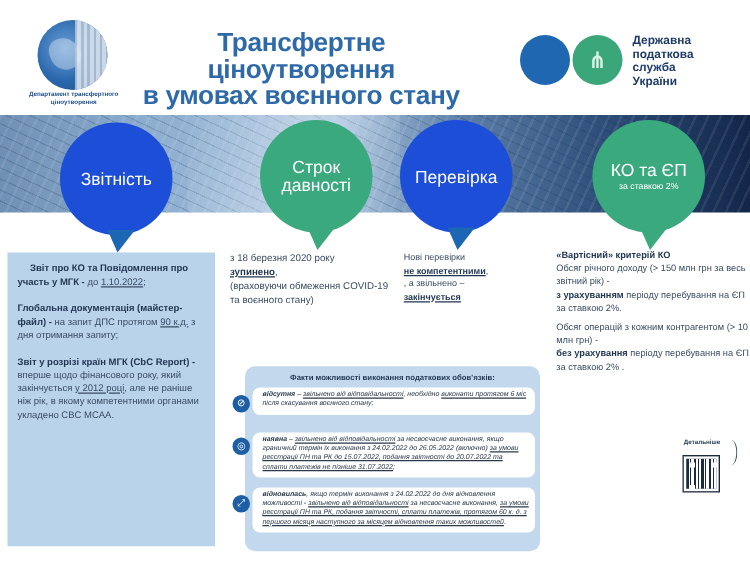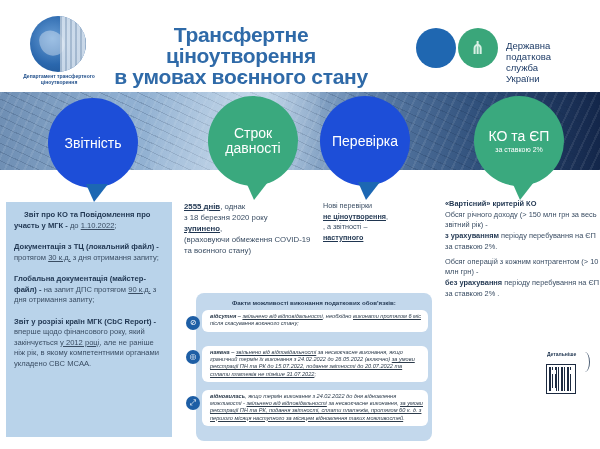--- a/index.html
+++ b/index.html
@@ -18,21 +18,21 @@
     text-align: center; color: #1f4e8a; font-weight: bold; }
 
   .title { position: absolute; left: 106px; top: 24px; width: 270px; text-align: center; color: #2f6aa8;
     font-weight: bold; font-size: 21px; line-height: 21px; letter-spacing: -0.3px; }
   .title span { display: block; }
 
   .dps-circle-blue { position: absolute; left: 416px; top: 28px; width: 40px; height: 40px; border-radius: 50%; background: #1f67b1; }
   .dps-circle-green { position: absolute; left: 458px; top: 28px; width: 40px; height: 40px; border-radius: 50%; background: #3aa67a;
     display: flex; align-items: center; justify-content: center; }
   .trident { color: #d9f0e5; font-size: 18px; line-height: 18px; font-weight: bold; }
-  .dps-name { position: absolute; left: 506px; top: 40px; font-size: 9.5px; line-height: 11px; color: #1d3b66; font-weight: normal; }
+  .dps-name { position: absolute; left: 506px; top: 27px; font-size: 9.5px; line-height: 11px; color: #1d3b66; font-weight: bold; }
   .dps-name span { display: block; }
 
   
   .banner { position: absolute; left: 0; top: 92px; width: 600px; height: 78px;
     background:
       repeating-linear-gradient(115deg, rgba(255,255,255,0.08) 0 2px, rgba(0,0,0,0) 2px 9px),
       repeating-linear-gradient(25deg, rgba(20,40,70,0.18) 0 1px, rgba(0,0,0,0) 1px 8px),
       linear-gradient(90deg, #6f8fb4 0%, #8eaed0 20%, #a9c4de 45%, #5c7ea8 62%, #2f4f7a 80%, #13264a 100%); overflow: hidden; }
   .banner .hilite { position: absolute; left: 150px; top: 0; width: 170px; height: 78px;
     background: linear-gradient(110deg, rgba(255,255,255,0) 0%, rgba(225,235,245,0.45) 50%, rgba(255,255,255,0) 100%); }
@@ -140,42 +140,38 @@
   <span class="label">КО та ЄП</span>
   <span class="sub">за ставкою 2%</span>
   <div class="tail"></div>
 </div>
 
 <div class="left-panel">
   <div class="para">
     <b class="indent">Звіт про КО та Повідомлення про участь у МГК -</b><span> до </span><span class="u">1.10.2022</span><span>;</span>
   </div>
   <div class="para">
-    <b>Документація з ТЦ (локальний файл) -</b><span> протягом </span><span class="u">30 к.д.</span><span> з дня отримання запиту;</span>
-  </div>
-  <div class="para">
     <b>Глобальна документація (майстер-файл) -</b><span> на запит ДПС протягом </span><span class="u">90 к.д.</span><span> з дня отримання запиту;</span>
   </div>
   <div class="para">
     <b>Звіт у розрізі країн МГК (CbC Report) -</b><span> вперше щодо фінансового року, який закінчується </span><span class="u">у 2012 році</span><span>, але не раніше ніж рік, в якому компетентними органами укладено CBC MCAA.</span>
   </div>
 </div>
 
 <div class="col col-2">
-  <div><b class="u">2555 днів</b><span>, однак</span></div>
   <div>з 18 березня 2020 року</div>
   <div><b class="u">зупинено</b>,</div>
   <div>(враховуючи обмеження COVID-19 та воєнного стану)</div>
 </div>
 
 <div class="col col-3">
   <div>Нові перевірки</div>
-  <div><b class="u">не ціноутворення</b>,</div>
-  <div>, а звітності –</div>
-  <div><b class="u">наступного</b></div>
+  <div><b class="u">не компетентними</b>,</div>
+  <div>, а звільнено –</div>
+  <div><b class="u">закінчується</b></div>
 </div>
 
 <div class="col col-4">
   <div><b>«Вартісний» критерій КО</b></div>
   <div>Обсяг річного доходу (&gt; 150 млн грн за весь звітний рік) -</div>
   <div><b>з урахуванням</b><span> періоду перебування на ЄП за ставкою 2%.</span></div>
   <div class="gap"></div>
   <div>Обсяг операцій з кожним контрагентом (&gt; 10 млн грн) -</div>
   <div><b>без урахування</b><span> періоду перебування на ЄП за ставкою 2% .</span></div>
 </div>

